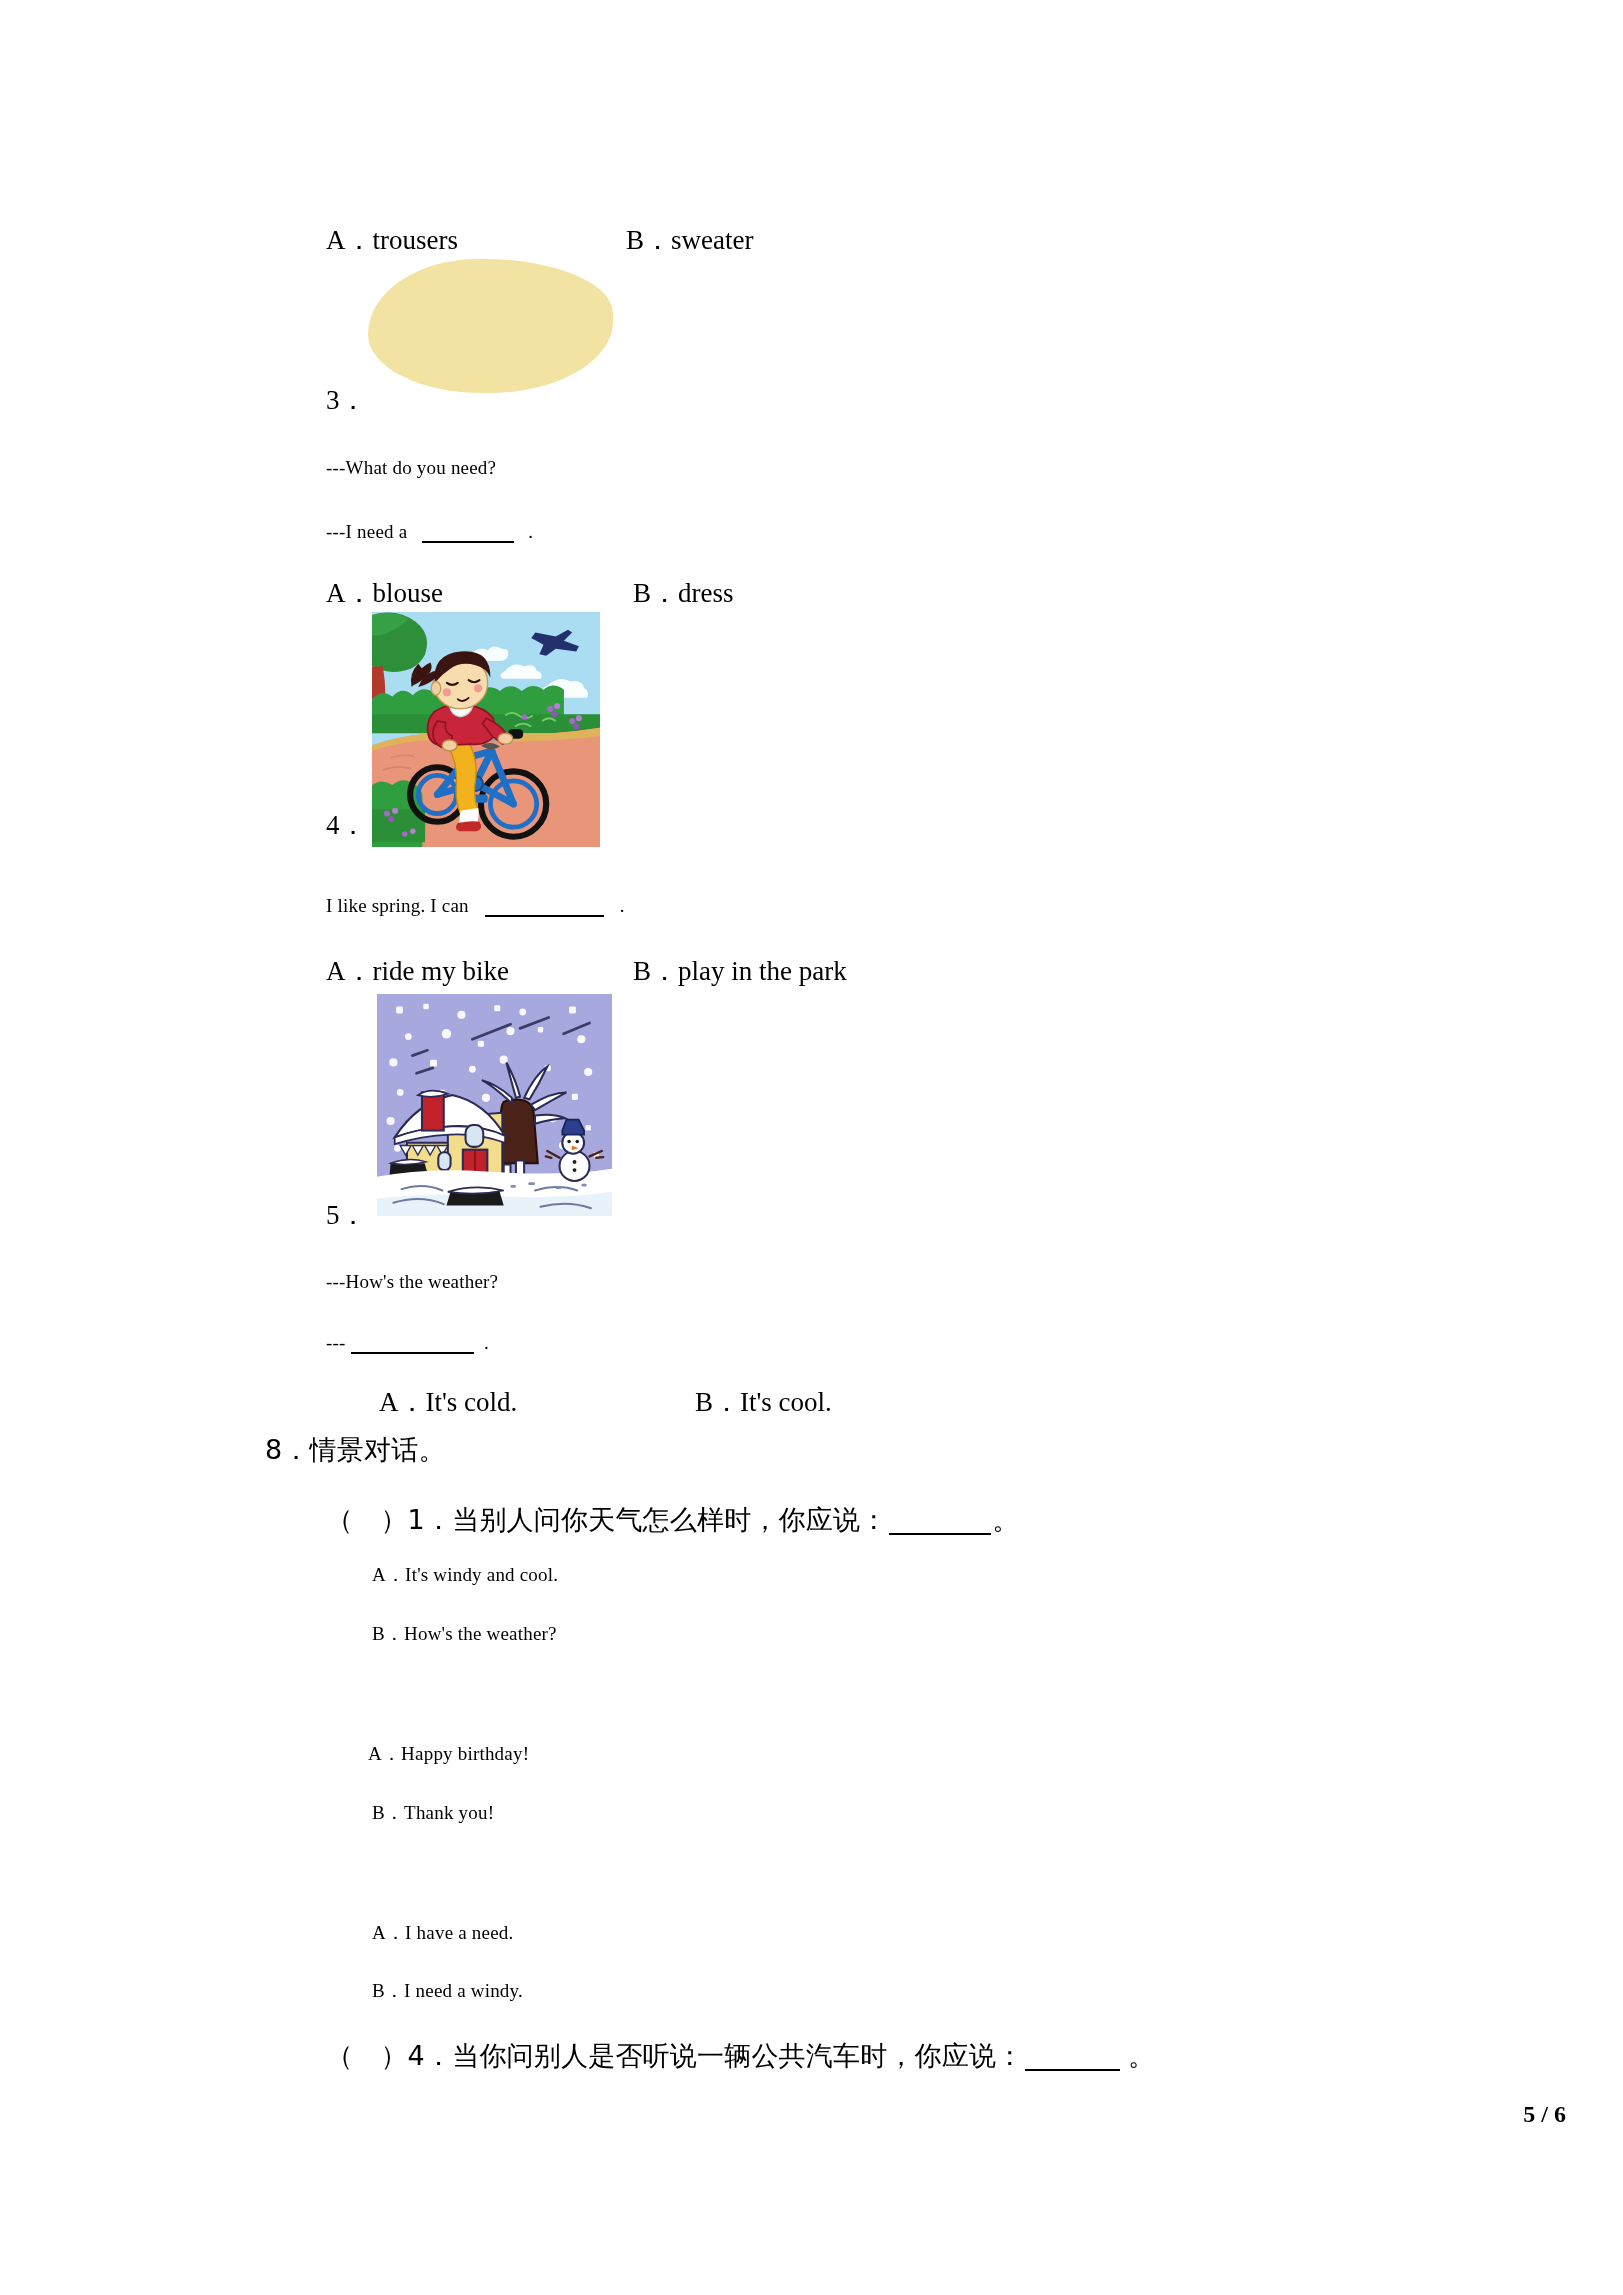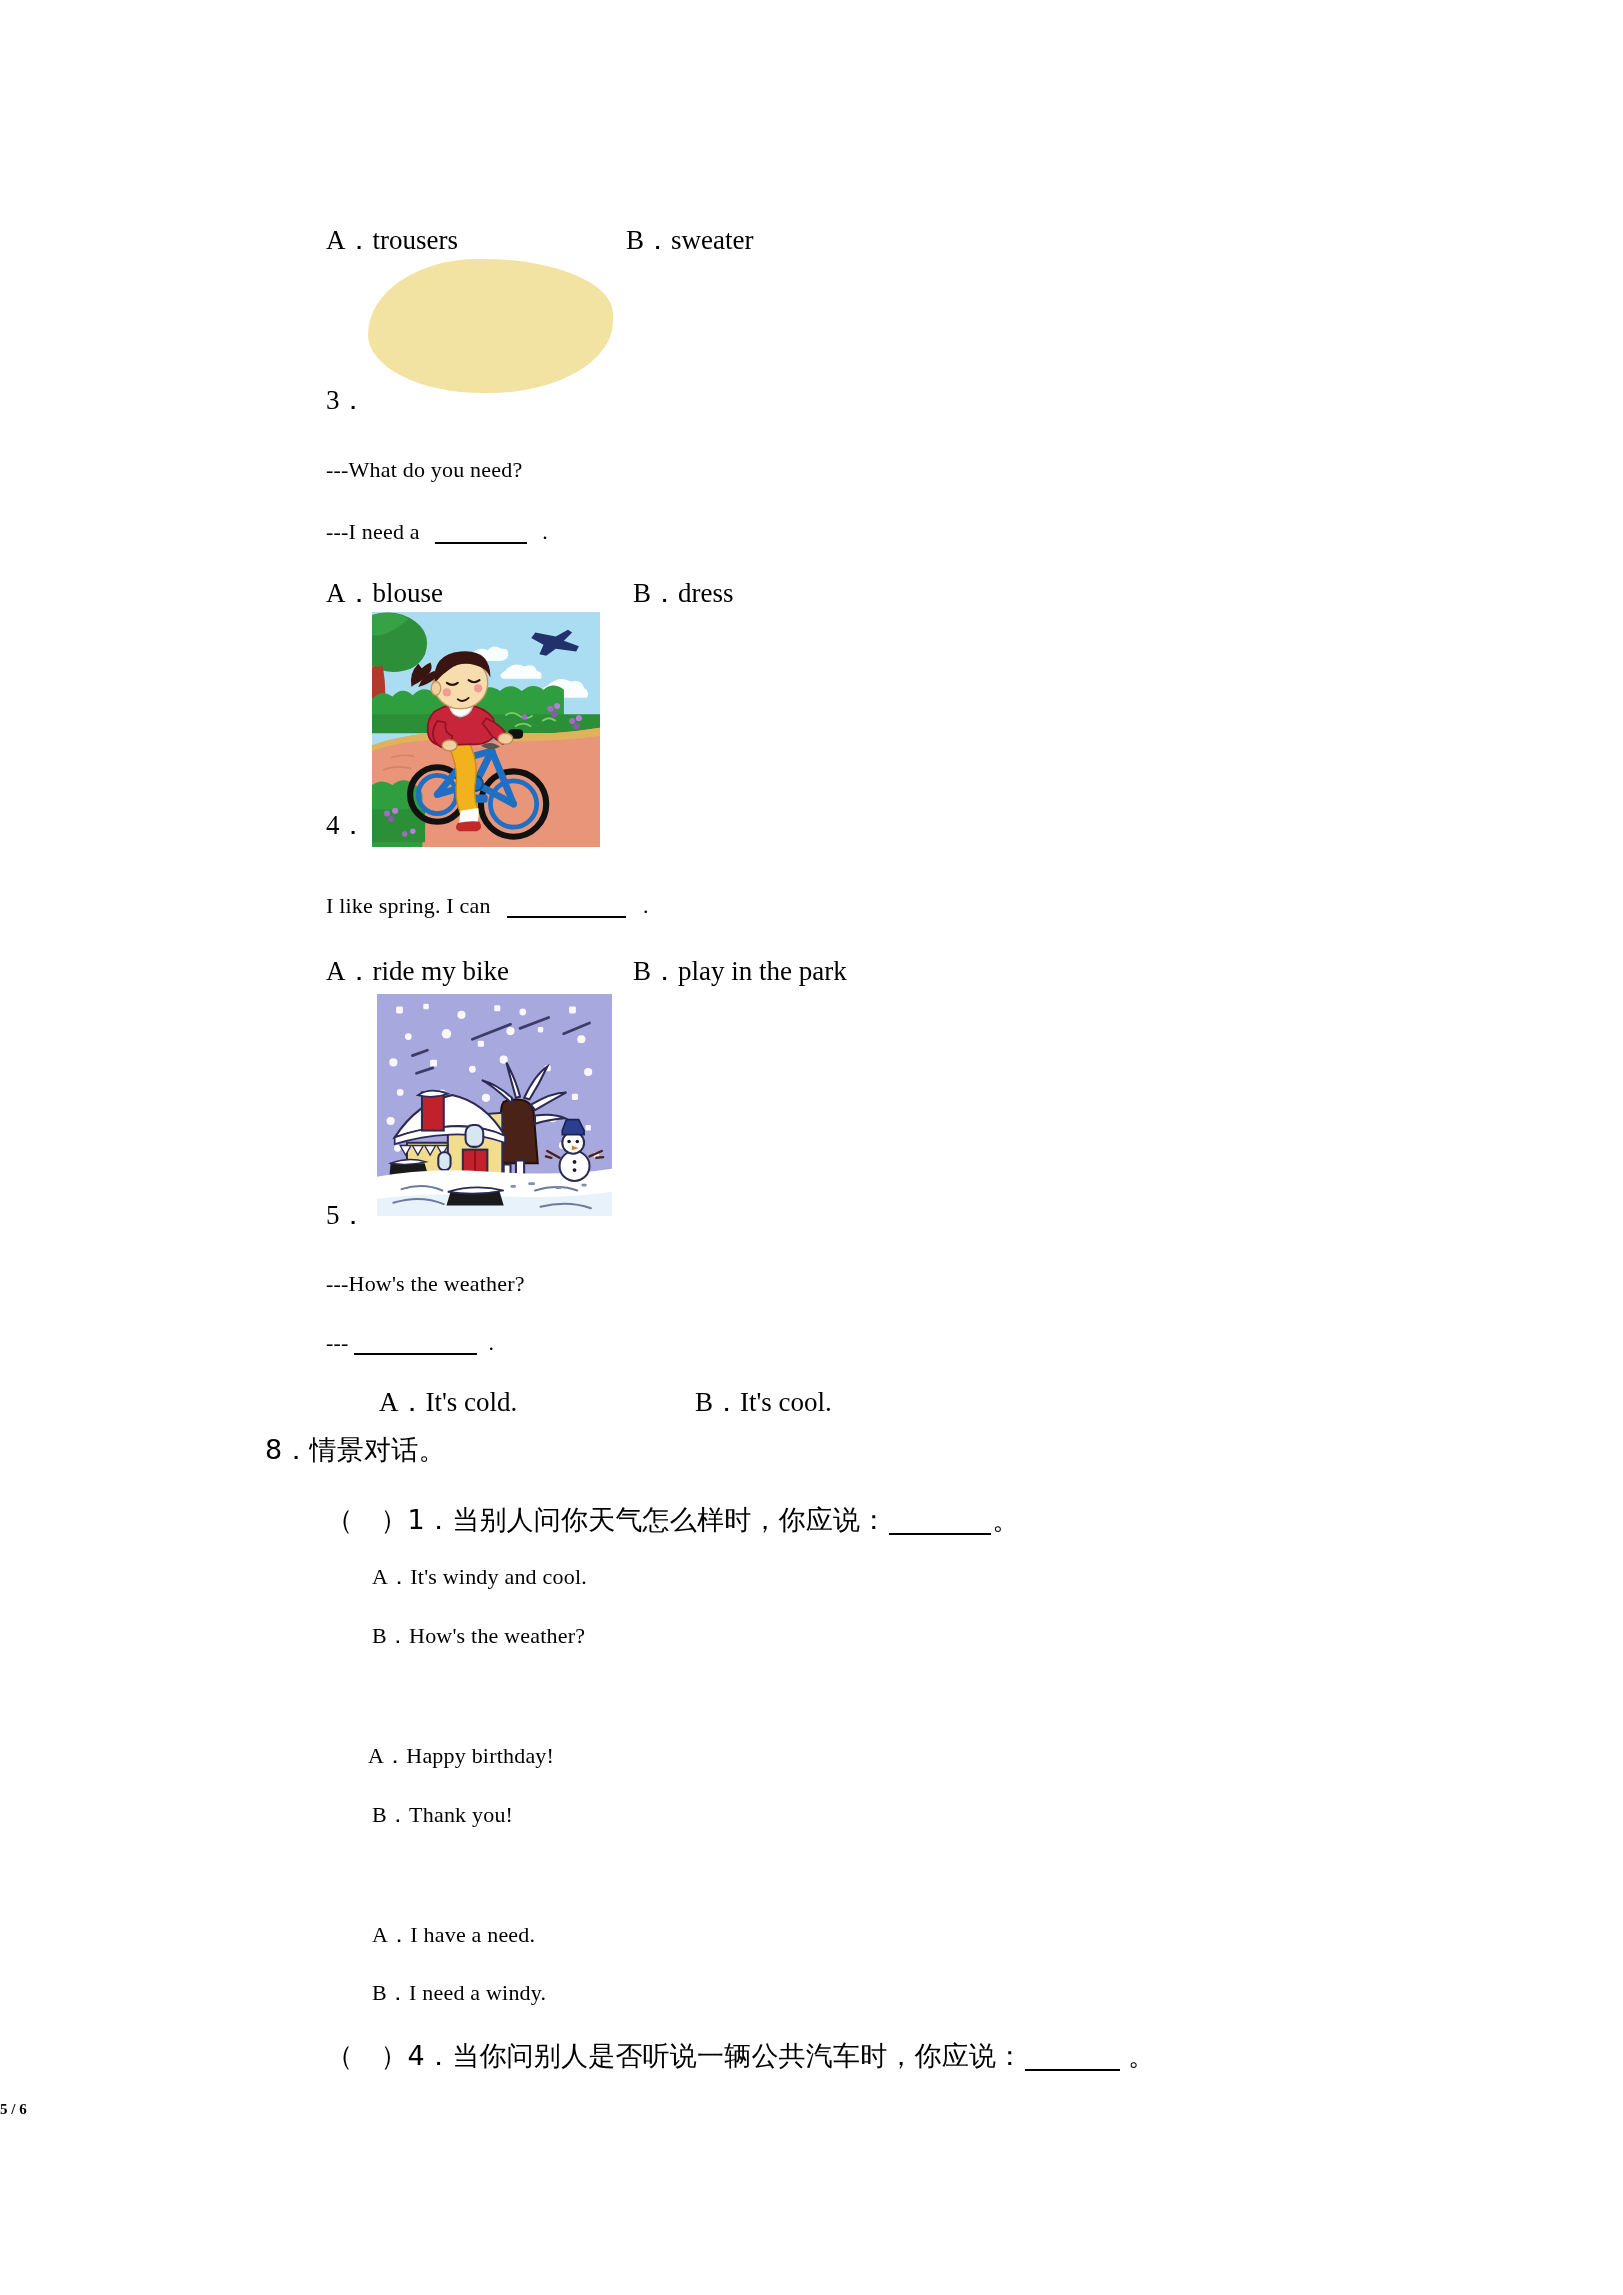--- a/index.html
+++ b/index.html
@@ -16,21 +16,21 @@
     width: 1566px;
     height: 2295px;
     background: #ffffff;
     overflow: hidden;
   }
 
   
   .line {
     position: absolute;
     white-space: nowrap;
-    font-size: 22px;
+    font-size: 19px;
     line-height: 1.1;
     letter-spacing: 0.2px;
   }
   .cn {
     font-family: "DejaVu Sans", "Liberation Sans", sans-serif;
     font-size: 27px;
   }
   .num-lbl {
     position: absolute;
     font-size: 27px;
@@ -47,22 +47,22 @@
 
   
   .optA { position: absolute; white-space: nowrap; font-size: 27px; }
   .optB { position: absolute; white-space: nowrap; font-size: 27px; }
 
   
   .footer {
     position: absolute;
     left: 0;
     right: 0;
-    text-align: left;
-    font-size: 15px;
+    text-align: right;
+    font-size: 24px;
     font-weight: bold;
     font-family: "Liberation Serif", serif;
   }
 
   
   .art-sweater {
     position: absolute;
     left: 368px; top: 259px;
     width: 245px; height: 136px;
   }

